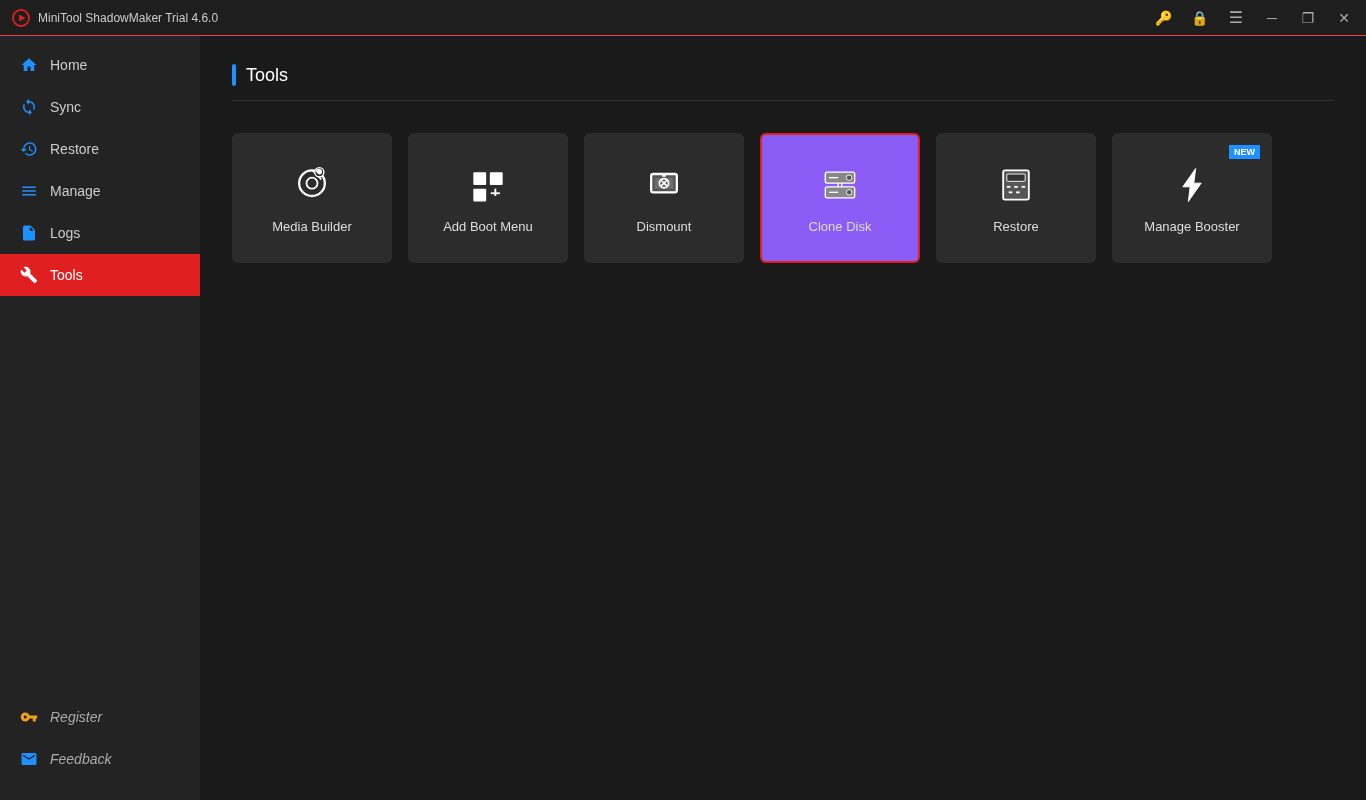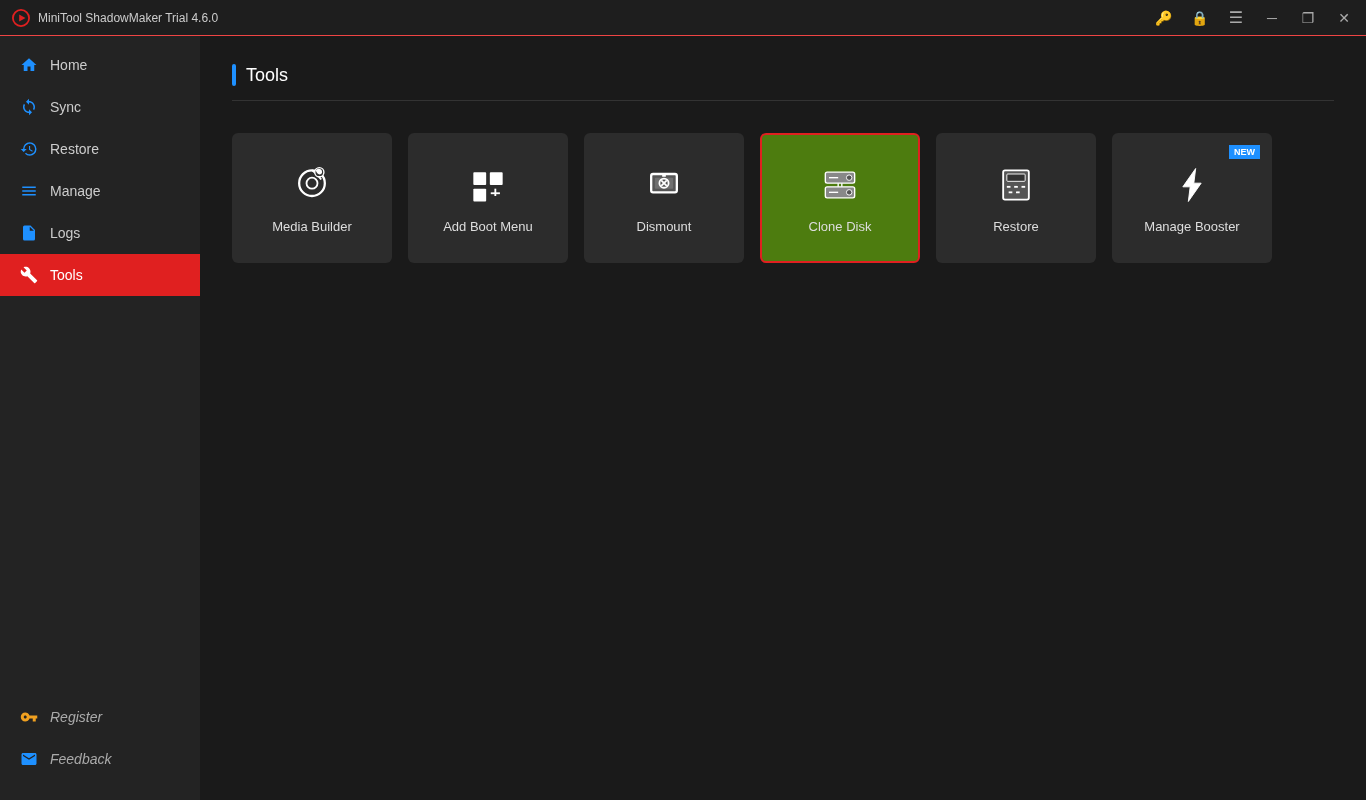--- a/index.html
+++ b/index.html
@@ -148,21 +148,21 @@
       align-items: center;
       justify-content: center;
       gap: 12px;
       cursor: pointer;
       border: 2px solid transparent;
       transition: background 0.15s, border-color 0.15s;
       position: relative;
     }
     .tool-card.selected {
       border-color: #e02020;
-      background: #4d7c0f;
+      background: #8b5cf6;
     }
     .tool-card-label {
       font-size: 13px;
       color: #ddd;
       text-align: center;
     }
     .tool-card svg {
       width: 44px;
       height: 44px;
       color: #fff;

